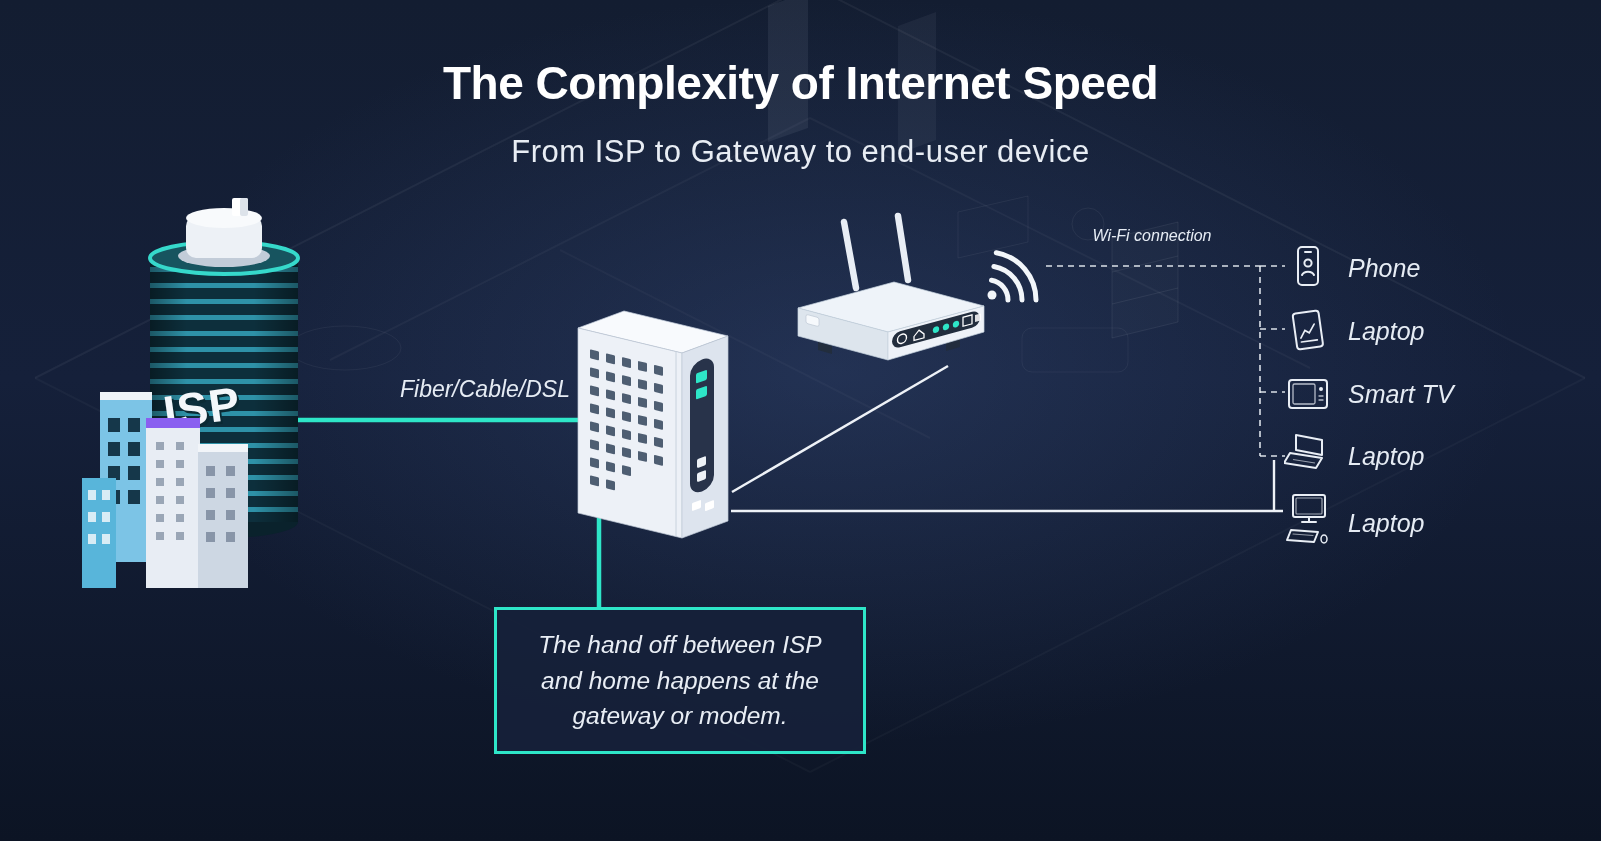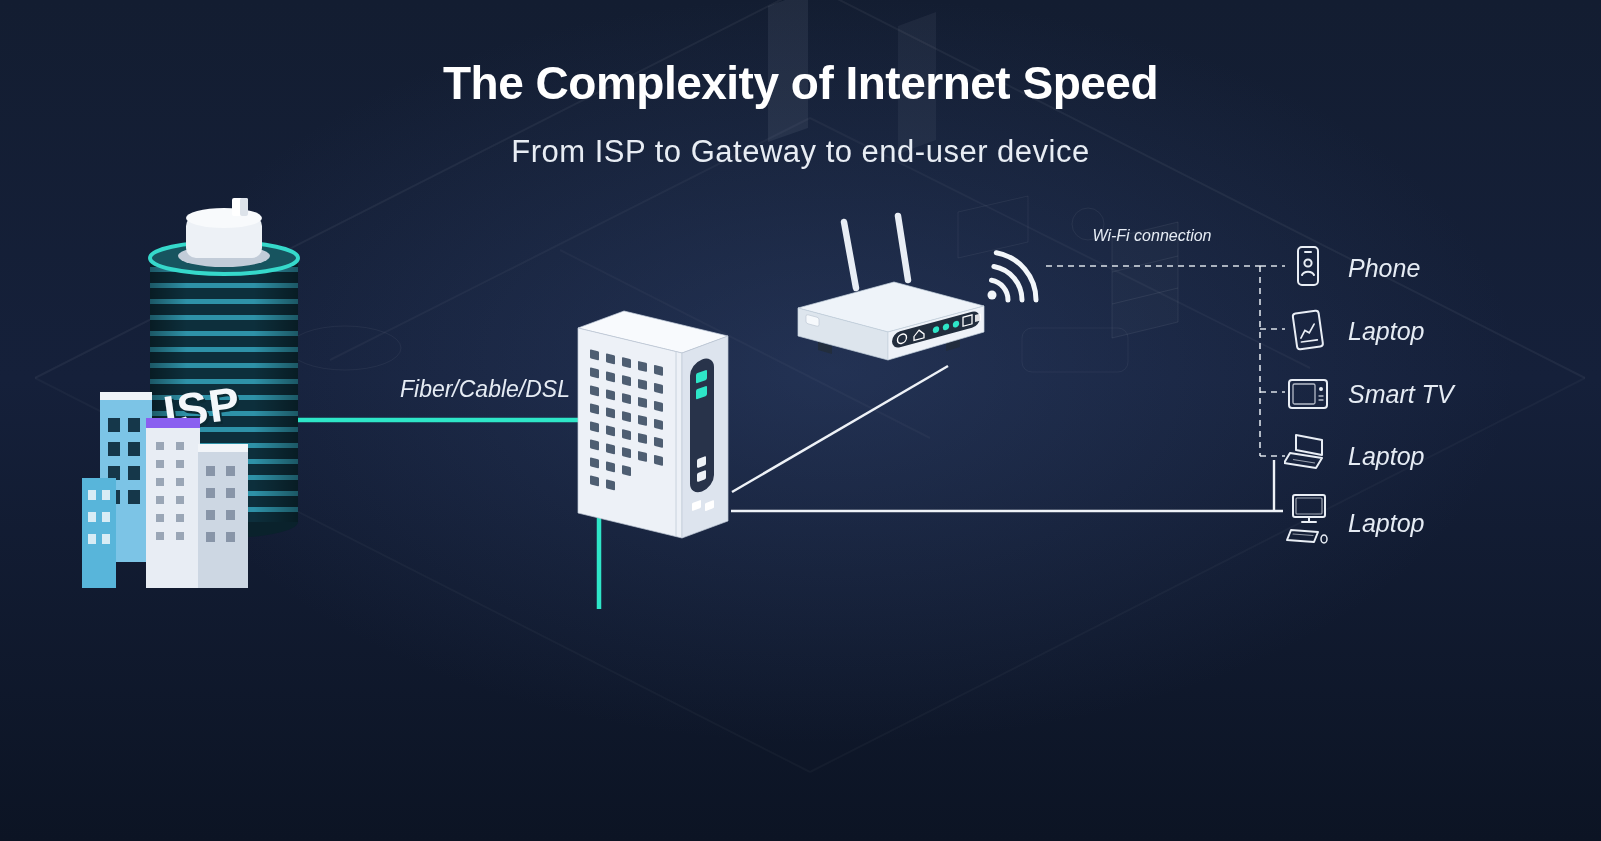--- a/index.html
+++ b/index.html
@@ -337,14 +337,17 @@
         <line x1="25" y1="25" x2="25" y2="30"></line>
         <line x1="18" y1="30" x2="32" y2="30"></line>
         <polygon points="7,38 34,40 30,50 3,48"></polygon>
         <line x1="9" y1="42" x2="29" y2="43.5" stroke-width="1.1" opacity="0.6"></line>
         <ellipse cx="40" cy="47" rx="3" ry="4" stroke-width="1.5"></ellipse>
       </g>
     </svg>
     <span class="device-label">Laptop</span>
   </div>
 
+  <div class="abs z5 callout">
+    <div class="callout-text">The hand off between ISP and home happens at the gateway or modem.</div>
+  </div>
 
 </div>
 
 </body></html>

